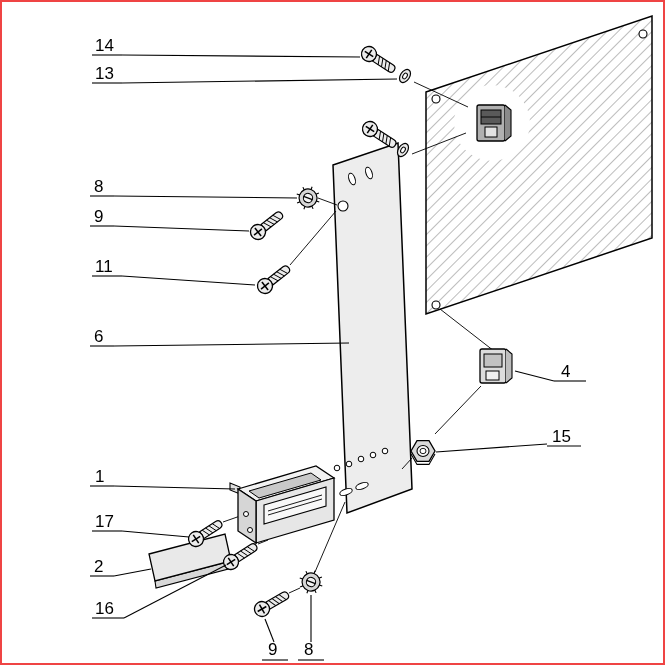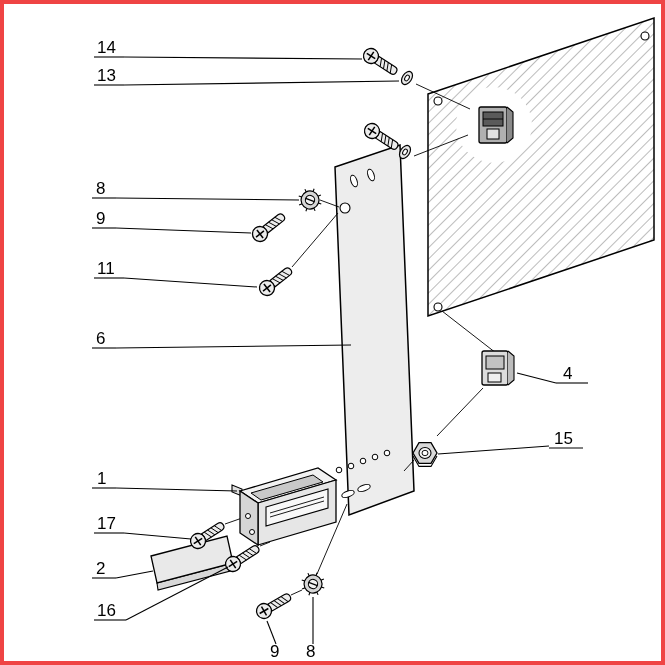--- a/index.html
+++ b/index.html
@@ -1,18 +1,18 @@
 <!DOCTYPE html>
 <html><head>
 <meta charset="utf-8">
 <style>
   html,body{margin:0;padding:0;background:#ffffff;}
   .canvas{
     width:665px;height:665px;position:relative;background:#ffffff;
-    border:4px solid #ef4444;box-sizing:border-box;overflow:hidden;
+    border:2px solid #ef4444;box-sizing:border-box;overflow:hidden;
     font-family:"Liberation Sans", sans-serif;
   }
   svg{display:block;}
   text.part-label{
     font-family:"Liberation Sans", sans-serif;
     font-size:17px;fill:#000;font-weight:500;
   }
 </style>
 </head>
 <body>

